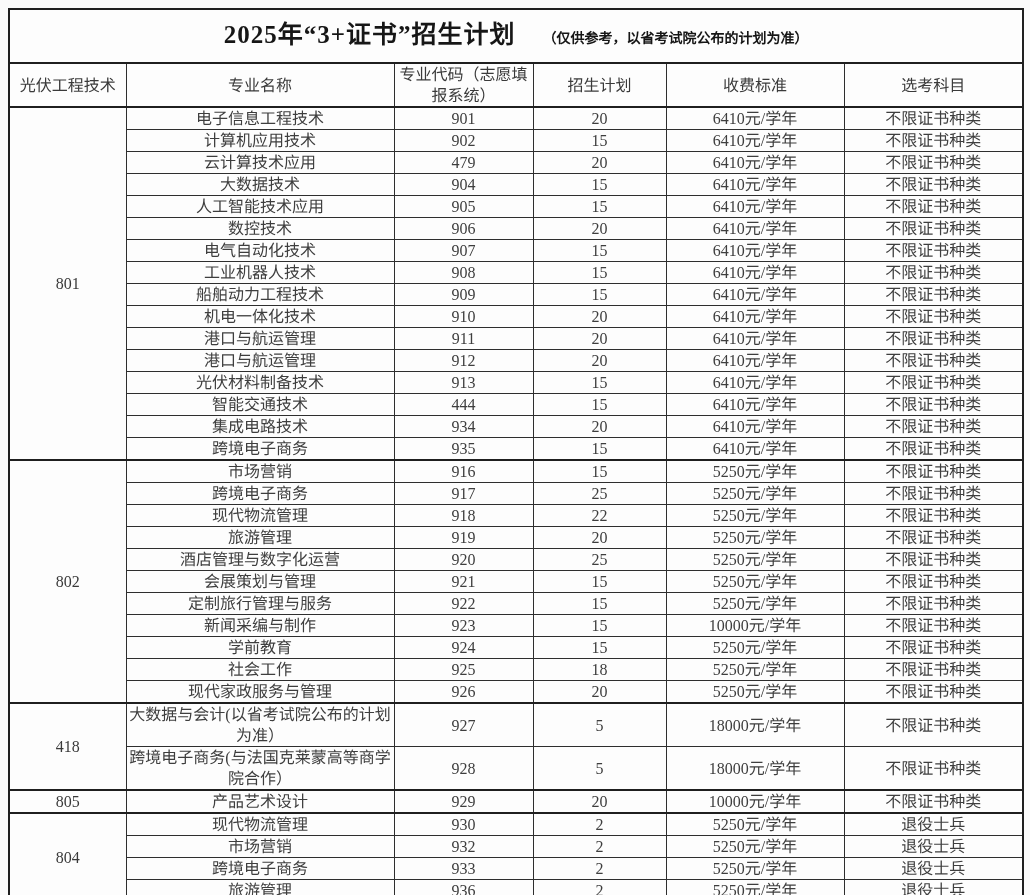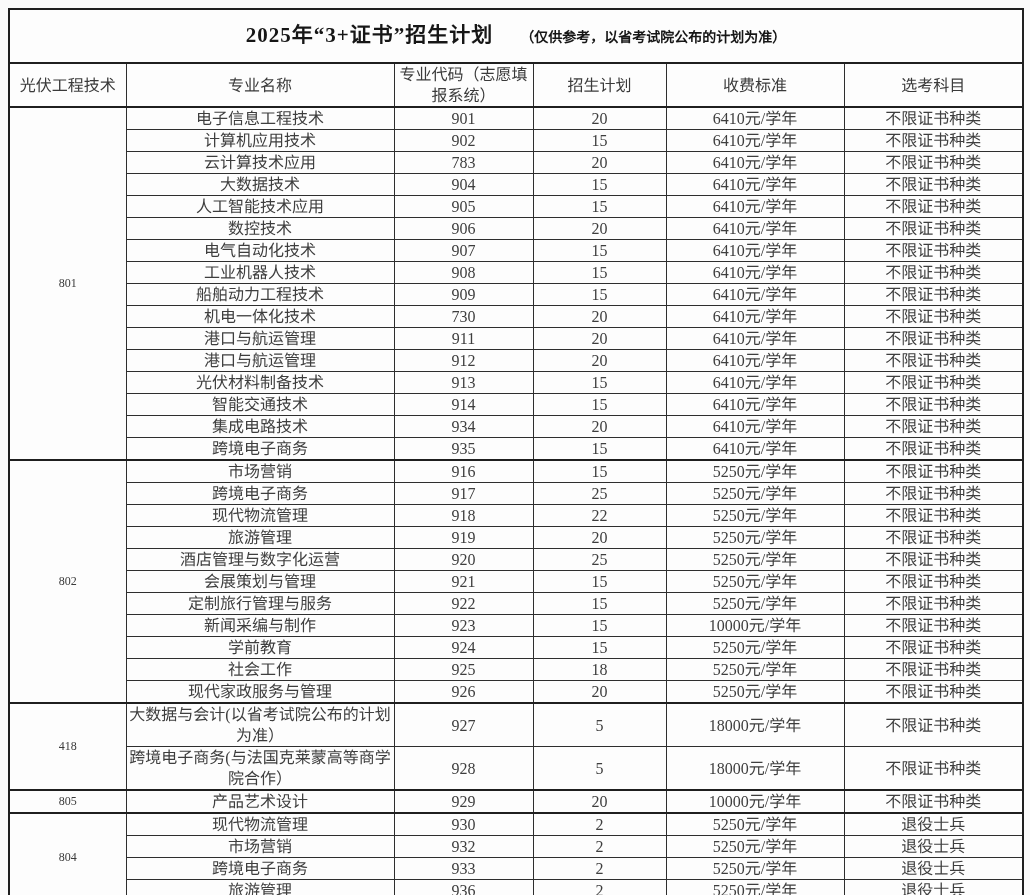--- a/index.html
+++ b/index.html
@@ -35,39 +35,39 @@
     font-weight: normal;
     overflow: hidden;
   }
   tr.title-row th {
     height: 52px;
     border-bottom: 2px solid #1f1f1f;
     color: #161616;
     background: #fdfdfd;
   }
   .title-main {
-    font-size: 21px;
+    font-size: 25px;
     font-weight: bold;
     letter-spacing: 1px;
   }
   .title-note {
     font-size: 14px;
     font-weight: bold;
     margin-left: 27px;
   }
   tr.header-row th {
     height: 42px;
     font-size: 16px;
     color: #3a3a3a;
   }
   tbody td {
     height: 21px;
   }
   tbody td.group-code {
-    font-size: 12px;
+    font-size: 16px;
     color: #3a3a3a;
   }
   tbody tr.group-first td {
     border-top: 2px solid #1f1f1f;
     margin-top: 48px;
   }
 </style>
 </head>
 <body>
 
@@ -105,21 +105,21 @@
         </tr>
         <tr>
           <td>计算机应用技术</td>
           <td>902</td>
           <td>15</td>
           <td>6410元/学年</td>
           <td>不限证书种类</td>
         </tr>
         <tr>
           <td>云计算技术应用</td>
-          <td>783</td>
+          <td>479</td>
           <td>20</td>
           <td>6410元/学年</td>
           <td>不限证书种类</td>
         </tr>
         <tr>
           <td>大数据技术</td>
           <td>904</td>
           <td>15</td>
           <td>6410元/学年</td>
           <td>不限证书种类</td>
@@ -154,21 +154,21 @@
         </tr>
         <tr>
           <td>船舶动力工程技术</td>
           <td>909</td>
           <td>15</td>
           <td>6410元/学年</td>
           <td>不限证书种类</td>
         </tr>
         <tr>
           <td>机电一体化技术</td>
-          <td>730</td>
+          <td>910</td>
           <td>20</td>
           <td>6410元/学年</td>
           <td>不限证书种类</td>
         </tr>
         <tr>
           <td>港口与航运管理</td>
           <td>911</td>
           <td>20</td>
           <td>6410元/学年</td>
           <td>不限证书种类</td>
@@ -182,21 +182,21 @@
         </tr>
         <tr>
           <td>光伏材料制备技术</td>
           <td>913</td>
           <td>15</td>
           <td>6410元/学年</td>
           <td>不限证书种类</td>
         </tr>
         <tr>
           <td>智能交通技术</td>
-          <td>914</td>
+          <td>444</td>
           <td>15</td>
           <td>6410元/学年</td>
           <td>不限证书种类</td>
         </tr>
         <tr>
           <td>集成电路技术</td>
           <td>934</td>
           <td>20</td>
           <td>6410元/学年</td>
           <td>不限证书种类</td>

